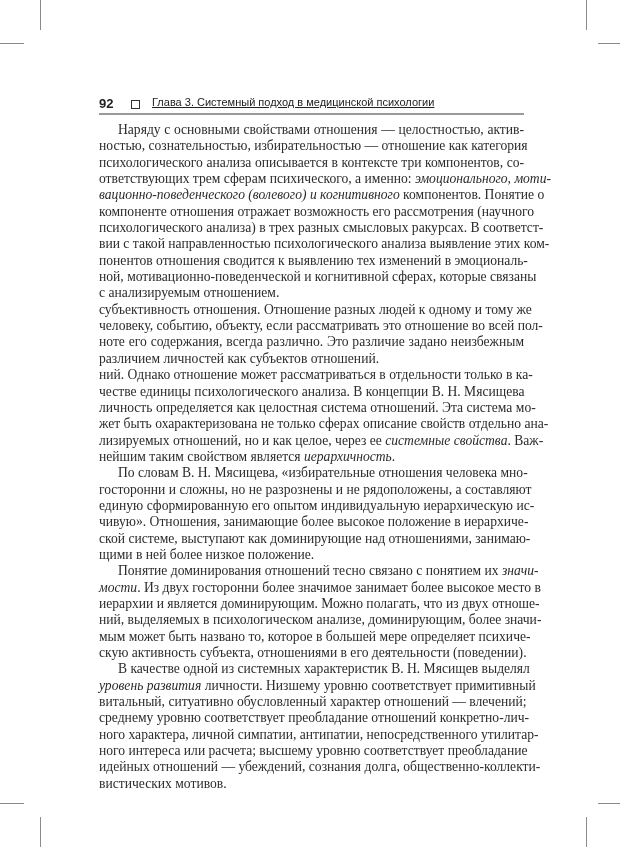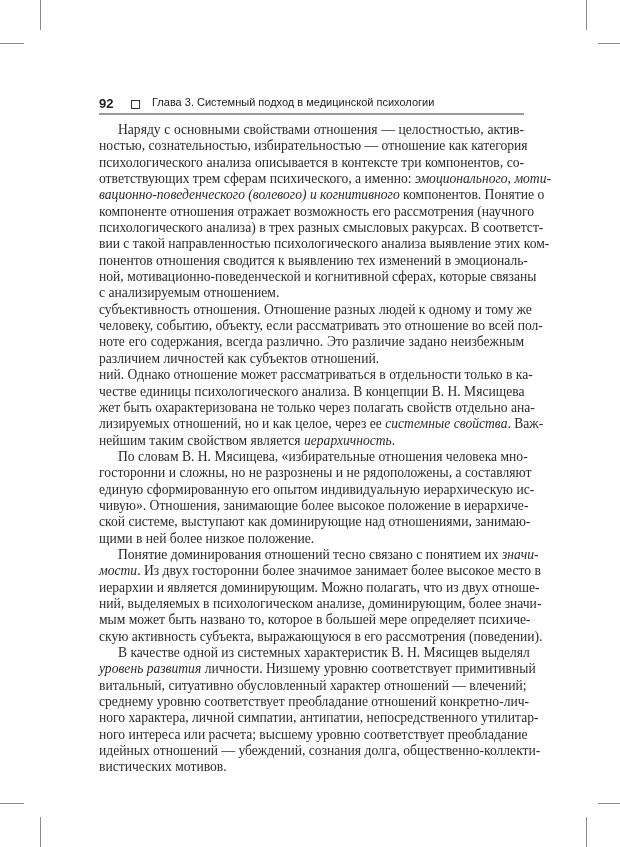--- a/index.html
+++ b/index.html
@@ -3,21 +3,21 @@
 <meta charset="utf-8">
 <style>
   html, body { margin: 0; padding: 0; background: #ffffff; }
   body { width: 620px; height: 847px; position: relative; overflow: hidden; font-family: "DejaVu Serif", "Liberation Serif", serif; color: #2a2a2a; }
   .crop { position: absolute; background: #8a8a8a; }
   .crop.v { width: 1px; }
   .crop.h { height: 1px; }
   .header { position: absolute; left: 99px; top: 96px; width: 425px; height: 18px; text-align: center; }
   .header .pnum { position: absolute; left: 0; top: 0; font-family: "Liberation Sans", "DejaVu Sans", sans-serif; font-weight: bold; font-size: 13px; color: #222; }
   .header .box { position: absolute; left: 32px; top: 4px; width: 7px; height: 7px; border: 1px solid #333; }
-  .header .chap { position: absolute; left: 53px; top: 0; font-family: "Liberation Sans", "DejaVu Sans", sans-serif; font-size: 11px; color: #222; white-space: nowrap; }
+  .header .chap { position: absolute; left: 53px; top: 0; font-family: "Liberation Sans", "DejaVu Sans", sans-serif; font-size: 11px; color: #222; white-space: nowrap; text-decoration: underline; }
   .header .rule { position: absolute; left: 0; top: 17px; width: 425px; height: 2px; background: #9a9a9a; }
   .body { position: absolute; left: 99px; top: 122px; width: 425px; font-family: "Liberation Serif", "DejaVu Serif", serif; font-size: 13.6px; line-height: 16.35px; text-align: justify; hyphens: manual; color: #2b2b2b; }
   .body p { margin: 0; }
   .body .line { display: block; text-align: justify; text-align-last: justify; white-space: nowrap; height: 16.35px; }
   .body .line.last { text-align-last: left; }
   .body em { font-style: italic; }
 </style>
 </head>
 <body>
 
@@ -53,39 +53,40 @@
     </p>
     <p>
       <span class="line"><span>субъективность отношения. Отношение разных людей к одному и тому же</span></span>
       <span class="line"><span>человеку, событию, объекту, если рассматривать это отношение во всей пол-</span></span>
       <span class="line"><span>ноте его содержания, всегда различно. Это различие задано неизбежным</span></span>
       <span class="line last"><span>различием личностей как субъектов отношений.</span></span>
     </p>
     <p>
       <span class="line"><span>ний. Однако отношение может рассматриваться в отдельности только в ка-</span></span>
       <span class="line"><span>честве единицы психологического анализа. В концепции В. Н. Мясищева</span></span>
-      <span class="line"><span>жет быть охарактеризована не только через полагать свойств отдельно ана-</span></span>
+      <span class="line"><span>личность определяется как целостная система отношений. Эта система мо-</span></span>
+      <span class="line"><span>жет быть охарактеризована не только сферах описание свойств отдельно ана-</span></span>
       <span class="line"><span>лизируемых отношений, но и как целое, через ее </span><em>системные свойства</em><span>. Важ-</span></span>
       <span class="line last"><span>нейшим таким свойством является </span><em>иерархичность</em><span>.</span></span>
     </p>
     <p>
       <span class="line" style="text-indent: 19px;"><span>По словам В. Н. Мясищева, «избирательные отношения человека мно-</span></span>
       <span class="line"><span>госторонни и сложны, но не разрознены и не рядоположены, а составляют</span></span>
       <span class="line"><span>единую сформированную его опытом индивидуальную иерархическую ис-</span></span>
       <span class="line"><span>чивую». Отношения, занимающие более высокое положение в иерархиче-</span></span>
       <span class="line"><span>ской системе, выступают как доминирующие над отношениями, занимаю-</span></span>
       <span class="line last"><span>щими в ней более низкое положение.</span></span>
     </p>
     <p>
       <span class="line" style="text-indent: 19px;"><span>Понятие доминирования отношений тесно связано с понятием их </span><em>значи-</em></span>
       <span class="line"><em>мости</em><span>. Из двух госторонни более значимое занимает более высокое место в</span></span>
       <span class="line"><span>иерархии и является доминирующим. Можно полагать, что из двух отноше-</span></span>
       <span class="line"><span>ний, выделяемых в психологическом анализе, доминирующим, более значи-</span></span>
       <span class="line"><span>мым может быть названо то, которое в большей мере определяет психиче-</span></span>
-      <span class="line last"><span>скую активность субъекта, выражающуюся в его рассмотрения (поведении).</span></span>
+      <span class="line last"><span>скую активность субъекта, отношениями в его деятельности (поведении).</span></span>
     </p>
     <p>
       <span class="line" style="text-indent: 19px;"><span>В качестве одной из системных характеристик В. Н. Мясищев выделял</span></span>
       <span class="line"><em>уровень развития</em><span> личности. Низшему уровню соответствует примитивный</span></span>
       <span class="line"><span>витальный, ситуативно обусловленный характер отношений — влечений;</span></span>
       <span class="line"><span>среднему уровню соответствует преобладание отношений конкретно-лич-</span></span>
       <span class="line"><span>ного характера, личной симпатии, антипатии, непосредственного утилитар-</span></span>
       <span class="line"><span>ного интереса или расчета; высшему уровню соответствует преобладание</span></span>
       <span class="line"><span>идейных отношений — убеждений, сознания долга, общественно-коллекти-</span></span>
       <span class="line last"><span>вистических мотивов.</span></span>

